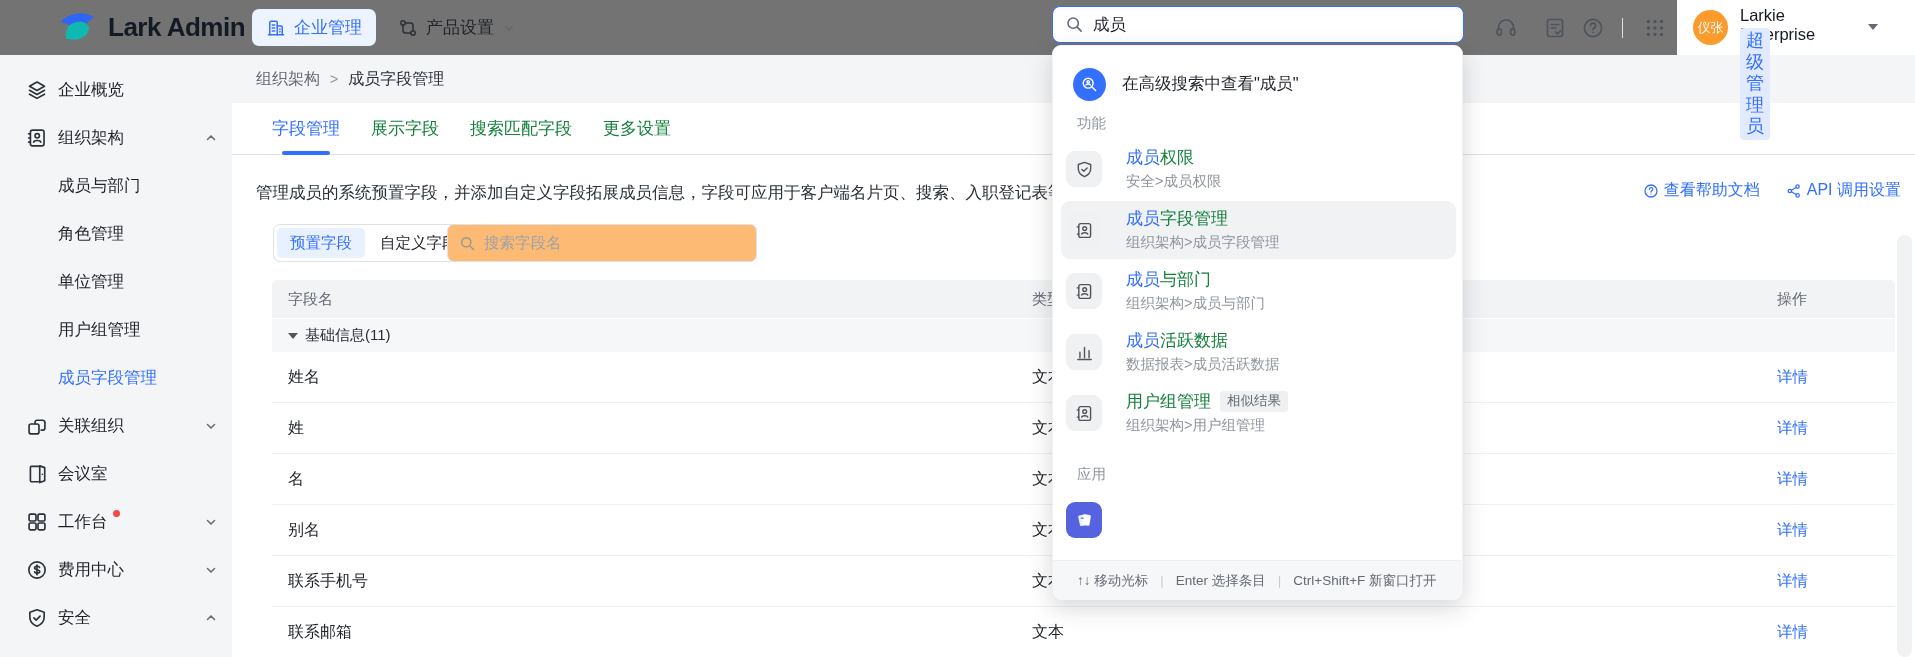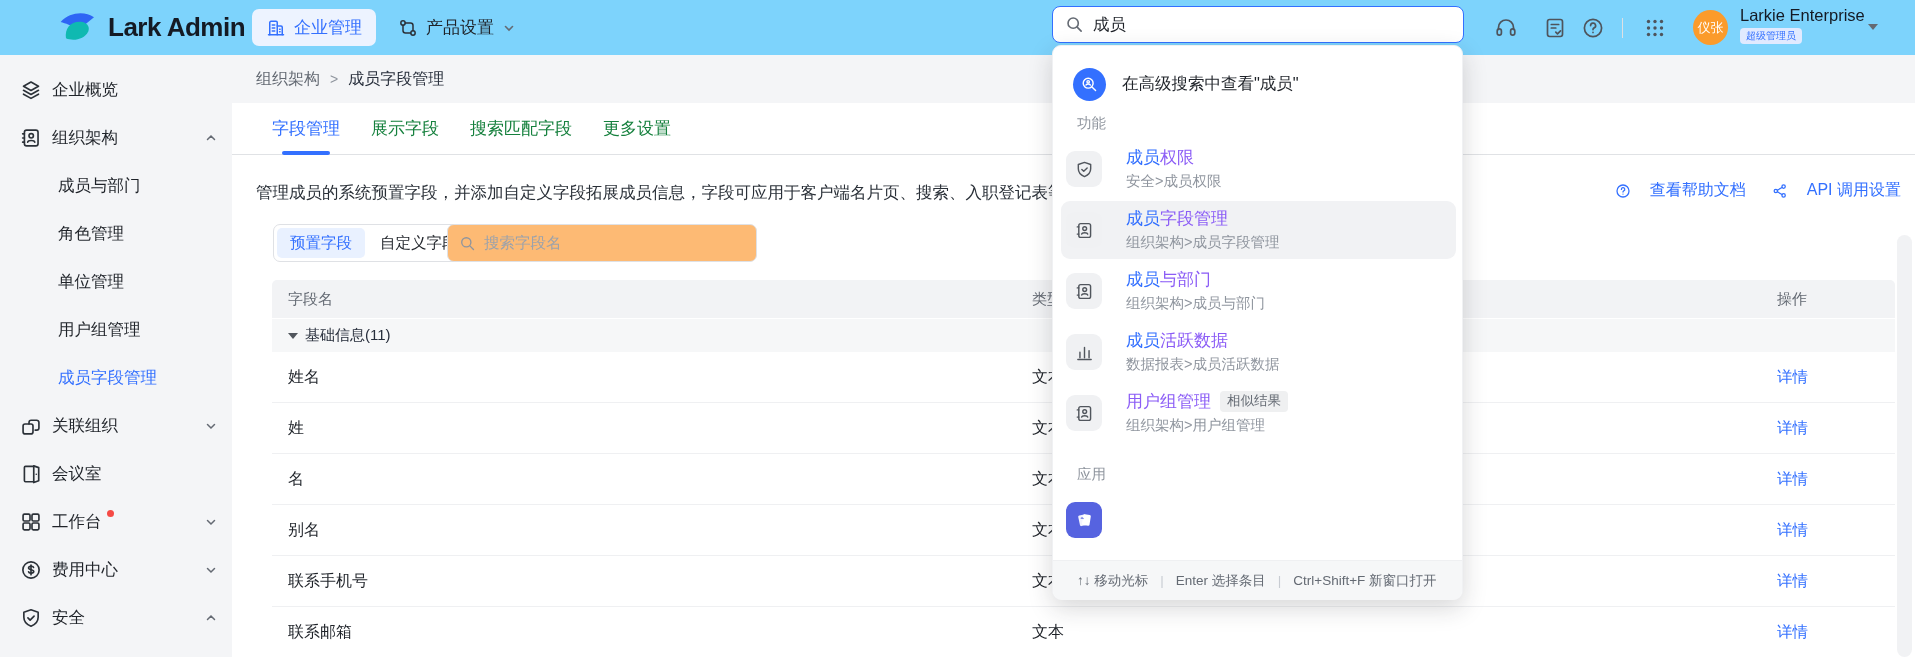--- a/index.html
+++ b/index.html
@@ -4,46 +4,46 @@
 <style>
   * { margin:0; padding:0; box-sizing:border-box; }
   html,body { width:1915px; height:657px; overflow:hidden; }
   body {
     font-family:"Liberation Sans","DejaVu Sans",sans-serif;
     color:#1f2329; background:#ffffff; position:relative; font-size:16px;
   }
   svg { display:block; }
 
   
-  .header { position:absolute; left:0; top:0; width:1915px; height:55px; background:#7dd3fc; z-index:40; }
+  .header { position:absolute; left:0; top:0; width:1677px; height:55px; background:#737373; z-index:40; }
   .logo { position:absolute; left:58px; top:7px; display:flex; align-items:center; gap:10px; }
   .logo-text { font-size:26px; font-weight:bold; letter-spacing:-0.5px; color:#141a24; }
   .nav-ent { position:absolute; left:252px; top:9px; height:37px; padding:0 14px; background:#edf3ff; border-radius:7px;
              color:#3370ff; display:flex; align-items:center; gap:8px; font-size:17px; cursor:pointer; }
   .nav-prod { position:absolute; left:398px; top:9px; height:37px; display:flex; align-items:center; gap:8px; font-size:17px; cursor:pointer; }
   .chev-dn { width:0;height:0;border-left:5px solid transparent;border-right:5px solid transparent;border-top:6px solid #646a73; }
   .chev-svg { color:#646a73; }
 
   .search-box { position:absolute; left:1052px; top:6px; width:412px; height:37px; border:1.6px solid #3370ff; border-radius:8px;
                 background:#fff; display:flex; align-items:center; padding:0 12px; gap:9px; z-index:60; }
   .search-box input { border:none; outline:none; background:transparent; font:inherit; font-size:16.5px; color:#1f2329; width:100%; }
 
   .hicon { position:absolute; top:16px; width:24px; height:24px; color:#4e545c; cursor:pointer; }
   .hdivider { position:absolute; left:1622px; top:18px; width:1px; height:20px; background:#dee0e3; }
   .avatar { position:absolute; left:1693px; top:10px; width:35px; height:35px; border-radius:50%; background:#fb9b2b;
             color:#fff; font-size:13px; display:flex; align-items:center; justify-content:center; cursor:pointer; }
   .user-name { position:absolute; left:1740px; top:6px; font-size:16.5px; color:#141a24; }
-  .user-badge { position:absolute; left:1740px; top:28px; background:#e1eaff; color:#3370ff; font-size:10px;
+  .user-badge { position:absolute; left:1740px; top:28px; background:#e1eaff; color:#3370ff; font-size:18px;
                 padding:2px 6px; border-radius:4px; line-height:1.2; }
   .user-chev { position:absolute; left:1868px; top:24px; }
 
   
   .sidebar { position:absolute; left:0; top:55px; width:232px; height:602px; background:#f4f5f7;
              display:flex; flex-direction:column; padding-top:11px; z-index:10; }
-  .side-item { height:48px; display:flex; align-items:center; padding-left:20px; font-size:16.5px; color:#1f2329;
+  .side-item { height:48px; display:flex; align-items:center; padding-left:26px; font-size:16.5px; color:#1f2329;
                cursor:pointer; position:relative; }
   .side-item .s-icon { width:22px; height:22px; margin-right:10px; color:#2b3138; flex:none; }
   .side-sub { padding-left:58px; }
   .side-sub.selected { color:#3370ff; }
   .side-chev { position:absolute; right:14px; color:#646a73; }
   .red-dot { width:7px; height:7px; border-radius:50%; background:#f54a45; margin-left:5px; transform:translateY(-9px); }
 
   
   .band { position:absolute; left:232px; top:55px; width:1683px; height:48px; background:#f4f5f7;
           display:flex; align-items:center; padding-left:24px; font-size:16px; gap:10px; z-index:5; }
@@ -54,21 +54,21 @@
   .card { position:absolute; left:232px; top:103px; width:1683px; height:554px; background:#fff; z-index:5; }
   .tabbar { position:absolute; left:0; top:0; width:1683px; height:52px; border-bottom:1px solid #e0e2e5;
             display:flex; align-items:center; padding-left:40px; gap:31px; font-size:17px; }
   .tab { position:relative; height:52px; display:flex; align-items:center; cursor:pointer; color:#15803d; }
   .tab.active { color:#3370ff; }
   .tab.active::after { content:""; position:absolute; left:50%; transform:translateX(-50%); bottom:0;
                        width:48px; height:4px; border-radius:3px; background:#3370ff; }
 
   .desc { position:absolute; left:24px; top:79px; font-size:16.5px; color:#2a3038; }
   .page-links { position:absolute; right:14px; top:77px; display:flex; gap:26px; align-items:center; }
-  .page-link { display:flex; align-items:center; gap:19px; color:#3370ff; font-size:16px; cursor:pointer;text-align:right; }
+  .page-link { display:flex; align-items:center; gap:5px; color:#3370ff; font-size:16px; cursor:pointer;text-align:right; }
 
   .seg { position:absolute; left:41px; top:121px; height:38px; border:1px solid #dfe1e5; border-radius:7px;
          display:inline-flex; align-items:center; padding:0 3px; gap:2px; background:#fff; }
   .seg-chip { height:30px; display:flex; align-items:center; padding:0 13px; border-radius:5px; font-size:15.5px; cursor:pointer; }
   .seg-chip.active { background:#e9f1ff; color:#3370ff; }
   .field-search { position:absolute; left:215px; top:121px; width:310px; height:38px; border:1px solid #dfe1e5;
                   border-radius:7px; display:flex; align-items:center; padding:0 11px; gap:8px; background:#fdba74; }
   .field-search input { border:none; outline:none; font:inherit; font-size:15.5px; width:100%; background:transparent; color:#1f2329; }
   .field-search input::placeholder { color:#9ca2ab; }
 
@@ -94,21 +94,21 @@
   .sd-adv-text { font-size:16.5px; color:#1f2329; }
   .sd-label { position:absolute; left:24px; font-size:14.5px; color:#8f959e; }
   .sd-item { position:absolute; left:8px; width:395px; height:58px; border-radius:9px; display:flex; align-items:center;
              padding-left:5px; cursor:pointer; }
   .sd-item.selected { background:#f1f2f4; }
   .sd-item-icon { width:36px; height:36px; border-radius:9px; background:#f0f1f3; color:#51565d;
                   display:flex; align-items:center; justify-content:center; margin-right:24px; flex:none; }
   .sd-item-icon.app { background:#5663e0; color:#fff; }
   .sd-tt { font-size:17px; line-height:1.25; display:flex; align-items:center; }
   .sd-hl { color:#3370ff; }
-  .sd-rest { color:#8b5cf6;font-family:Liberation Serif, serif; }
+  .sd-rest { color:#15803d;font-family:Liberation Serif, serif; }
   .sd-badge { background:#eff0f1; color:#646a73; font-size:13.5px; padding:2px 7px; border-radius:4px; margin-left:9px; }
   .sd-path { font-size:14.5px; color:#8f959e; margin-top:4px; }
   .sd-footer { position:absolute; left:0; top:514px; width:409px; height:40px; background:#f6f7f8; border-top:1px solid #eff0f2;
                border-radius:0 0 9px 9px; display:flex; align-items:center; padding-left:24px; font-size:13.5px; color:#646a73; }
   .sd-footer .sep { margin:0 12px; color:#c8ccd2; }
 </style>
 </head>
 <body>
 
 <div class="header">

